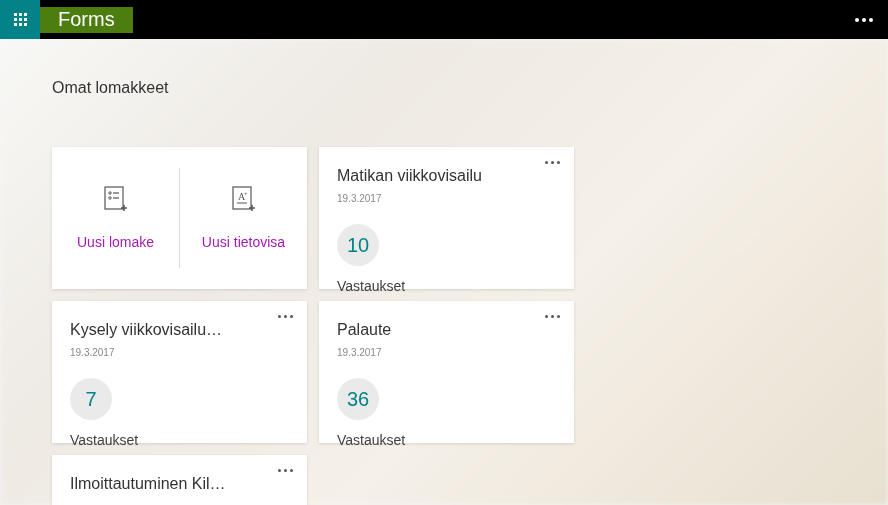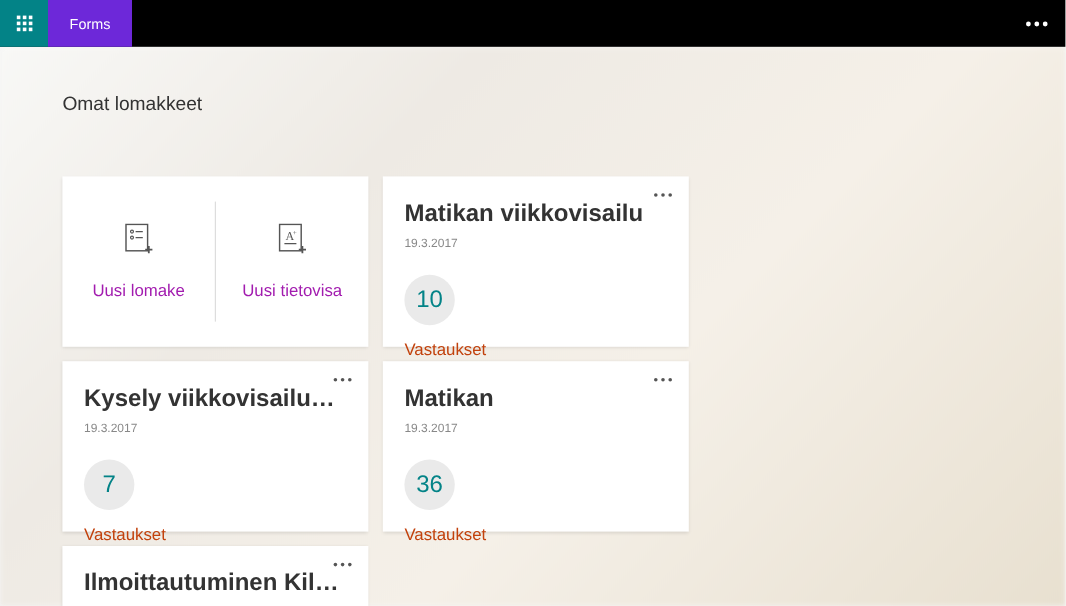--- a/index.html
+++ b/index.html
@@ -33,27 +33,27 @@
       cursor: pointer;
     }
     .waffle-grid {
       display: grid;
       grid-template-columns: repeat(3, 3px);
       grid-template-rows: repeat(3, 3px);
       gap: 2px;
     }
     .waffle-grid span { background: #fff; width: 3px; height: 3px; }
     .app-name {
-      background: #6d28d9;
+      background: #4d7c0f;
       color: #fff;
-      height: 39px;
+      height: 26px;
       padding: 0 18px;
       display: flex;
       align-items: center;
-      font-size: 12px;
+      font-size: 20px;
       font-weight: 400;
     }
     .header-more {
       margin-left: auto;
       width: 48px; height: 39px;
       display: flex; align-items: center; justify-content: center;
       cursor: pointer;
     }
     .dots { display: flex; gap: 3px; }
     .dots span { width: 4px; height: 4px; background: #fff; border-radius: 50%; }
@@ -112,22 +112,22 @@
       font-size: 14px;
       color: #a21caf;
     }
     .card-more {
       position: absolute;
       top: 10px; right: 10px;
       cursor: pointer;
       padding: 4px;
     }
     .card-title {
-      font-size: 20px;
-      font-weight: 700;
+      font-size: 16px;
+      font-weight: 400;
       color: #333;
       white-space: nowrap;
       overflow: hidden;
       text-overflow: ellipsis;
       margin-bottom: 8px;
     }
     .card-date {
       font-size: 10px;
       color: #888;
       margin-bottom: 20px;
@@ -142,21 +142,21 @@
       width: 42px; height: 42px;
       border-radius: 50%;
       background: #eaeaea;
       display: flex; align-items: center; justify-content: center;
       font-size: 20px;
       color: #038387;
       font-weight: 400;
     }
     .responses-label {
       font-size: 14px;
-      color: #c2410c;
+      color: #404040;
     }
   </style>
 </head>
 <body>
 
 <div class="bg-blur"></div>
 
 <div class="header">
   <div class="waffle">
     <div class="waffle-grid">
@@ -250,21 +250,21 @@
     </div>
 
     <div class="card">
       <div class="card-more">
         <div class="dots dark">
             <span></span>
             <span></span>
             <span></span>
           </div>
       </div>
-      <div class="card-title">Matikan</div>
+      <div class="card-title">Palaute</div>
       <div class="card-date">19.3.2017</div>
       <div class="card-footer">
         <div class="count-badge">36</div>
         <div class="responses-label">Vastaukset</div>
       </div>
     </div>
 
     <div class="card">
       <div class="card-more">
         <div class="dots dark">

